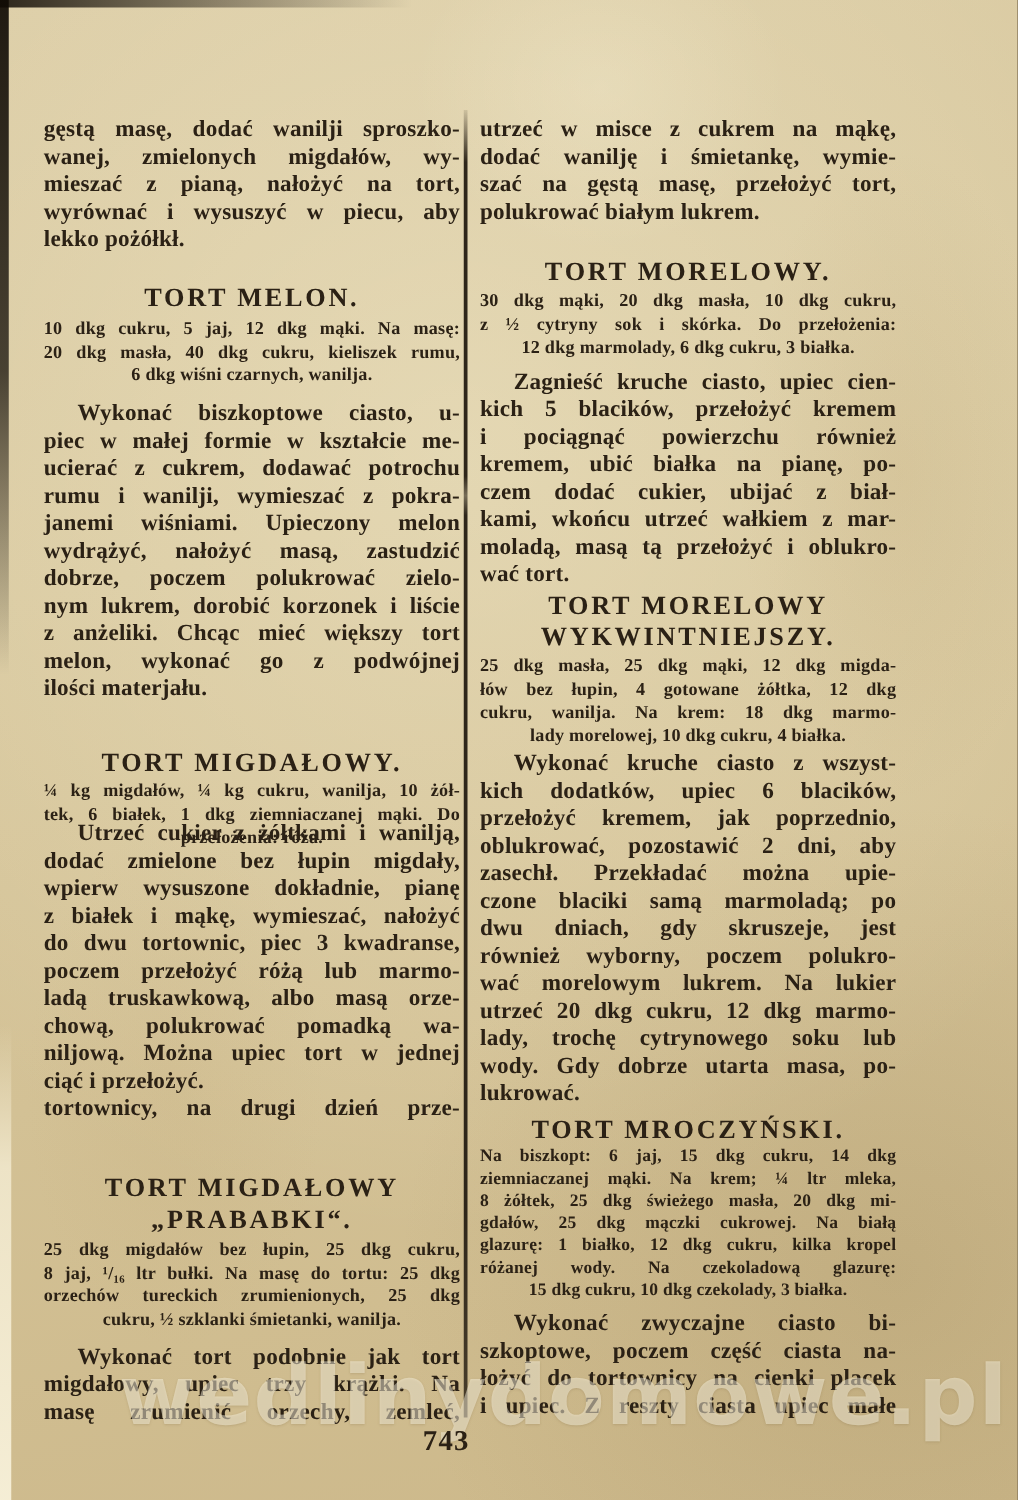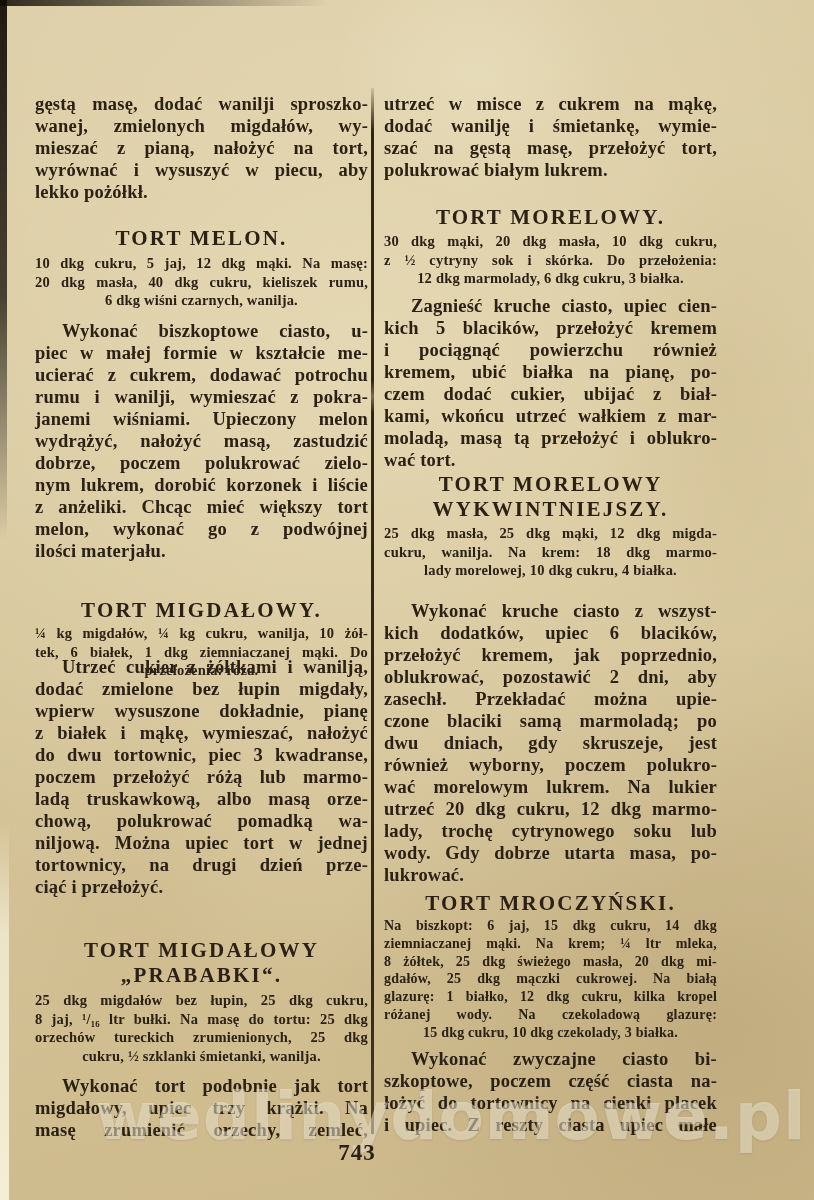--- a/index.html
+++ b/index.html
@@ -115,22 +115,22 @@
       <div class="blk paragraph" style="top: 656px;">
         <div class="ln ind">Utrzeć cukier z żółtkami i wanilją,</div>
         <div class="ln">dodać zmielone bez łupin migdały,</div>
         <div class="ln">wpierw wysuszone dokładnie, pianę</div>
         <div class="ln">z białek i mąkę, wymieszać, nałożyć</div>
         <div class="ln">do dwu tortownic, piec 3 kwadranse,</div>
         <div class="ln">poczem przełożyć różą lub marmo-</div>
         <div class="ln">ladą truskawkową, albo masą orze-</div>
         <div class="ln">chową, polukrować pomadką wa-</div>
         <div class="ln">niljową. Można upiec tort w jednej</div>
+        <div class="ln end">ciąć i przełożyć.</div>
         <div class="ln">tortownicy, na drugi dzień prze-</div>
-        <div class="ln end">ciąć i przełożyć.</div>
       </div>
       <div class="blk heading" style="top: 938px;">
         <div class="hline">TORT MIGDAŁOWY</div>
         <div class="hline">„PRABABKI“.</div>
       </div>
       <div class="blk ingredients" style="top: 991px;">
         <div class="ln">25 dkg migdałów bez łupin, 25 dkg cukru,</div>
         <div class="ln">8 jaj, ¹/₁₆ ltr bułki. Na masę do tortu: 25 dkg</div>
         <div class="ln">orzechów tureckich zrumienionych, 25 dkg</div>
         <div class="ln center">cukru, ½ szklanki śmietanki, wanilja.</div>
@@ -165,20 +165,21 @@
         <div class="ln">kami, wkońcu utrzeć wałkiem z mar-</div>
         <div class="ln">moladą, masą tą przełożyć i oblukro-</div>
         <div class="ln end">wać tort.</div>
       </div>
       <div class="blk heading" style="top: 472px;">
         <div class="hline">TORT MORELOWY</div>
         <div class="hline">WYKWINTNIEJSZY.</div>
       </div>
       <div class="blk ingredients" style="top: 524px;">
         <div class="ln">25 dkg masła, 25 dkg mąki, 12 dkg migda-</div>
+        <div class="ln">łów bez łupin, 4 gotowane żółtka, 12 dkg</div>
         <div class="ln">cukru, wanilja. Na krem: 18 dkg marmo-</div>
         <div class="ln center">lady morelowej, 10 dkg cukru, 4 białka.</div>
       </div>
       <div class="blk paragraph" style="top: 600px;">
         <div class="ln ind">Wykonać kruche ciasto z wszyst-</div>
         <div class="ln">kich dodatków, upiec 6 blacików,</div>
         <div class="ln">przełożyć kremem, jak poprzednio,</div>
         <div class="ln">oblukrować, pozostawić 2 dni, aby</div>
         <div class="ln">zasechł. Przekładać można upie-</div>
         <div class="ln">czone blaciki samą marmoladą; po</div>

